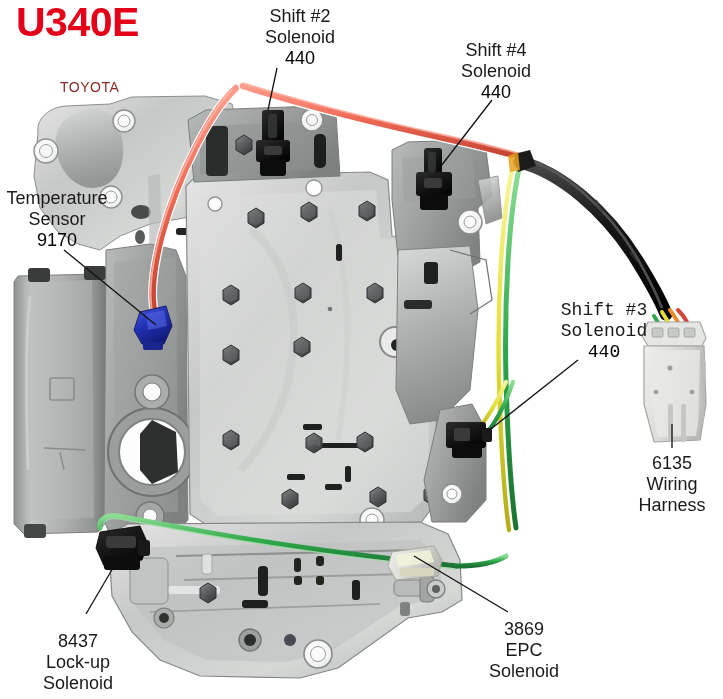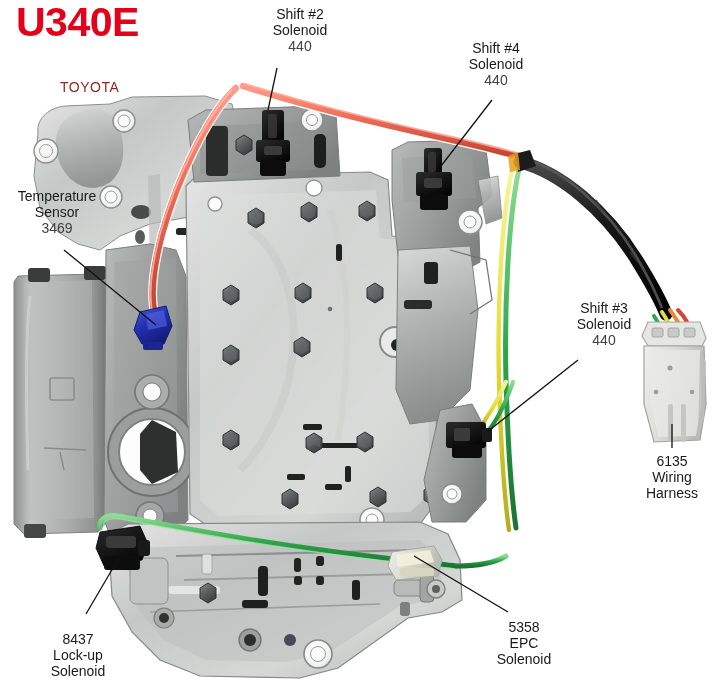--- a/index.html
+++ b/index.html
@@ -23,28 +23,28 @@
   .title-sub{
     position:absolute;left:60px;top:46px;
     font-size:14px;color:#8c2a22;letter-spacing:0.5px;
     font-family:"Liberation Sans", sans-serif;
     margin-top:33px;
   }
 
   
   .callout{
     position:absolute;
-    font-size:14px;
+    font-size:18px;
     color:#1a1a1a;
     line-height:1.16;
     white-space:nowrap;
     font-family:"Liberation Sans", sans-serif;
   }
   .callout .ln{display:block;}
-  .callout .num{color:#404040;}
+  .callout .num{color:#000000;}
   .c-center{text-align:center;}
 
   
   .nosel{user-select:none;}
 </style>
 </head>
 <body>
 
 <div id="stage" class="nosel">
 
@@ -457,40 +457,40 @@
 
   <div class="callout c-center" style="left:448px;top:40px;width:96px;">
     <span class="ln">Shift #4</span>
     <span class="ln">Solenoid</span>
     <span class="ln num">440</span>
   </div>
 
   <div class="callout c-center" style="left:2px;top:188px;width:110px;">
     <span class="ln">Temperature</span>
     <span class="ln">Sensor</span>
-    <span class="ln num">3469</span>
-  </div>
-
-  <div class="callout c-center" style="left:556px;top:300px;width:96px;">
+    <span class="ln num">9170</span>
+  </div>
+
+  <div class="callout c-center" style="left:556px;top:300px;width:96px;font-family:Liberation Mono, monospace;">
     <span class="ln">Shift #3</span>
     <span class="ln">Solenoid</span>
     <span class="ln num">440</span>
   </div>
 
   <div class="callout c-center" style="left:626px;top:453px;width:92px;">
     <span class="ln">6135</span>
     <span class="ln">Wiring</span>
     <span class="ln">Harness</span>
   </div>
 
   <div class="callout c-center" style="left:30px;top:631px;width:96px;">
     <span class="ln">8437</span>
     <span class="ln">Lock-up</span>
     <span class="ln">Solenoid</span>
   </div>
 
   <div class="callout c-center" style="left:476px;top:619px;width:96px;">
-    <span class="ln">5358</span>
+    <span class="ln">3869</span>
     <span class="ln">EPC</span>
     <span class="ln">Solenoid</span>
   </div>
 
 </div>
 
 </body></html>

